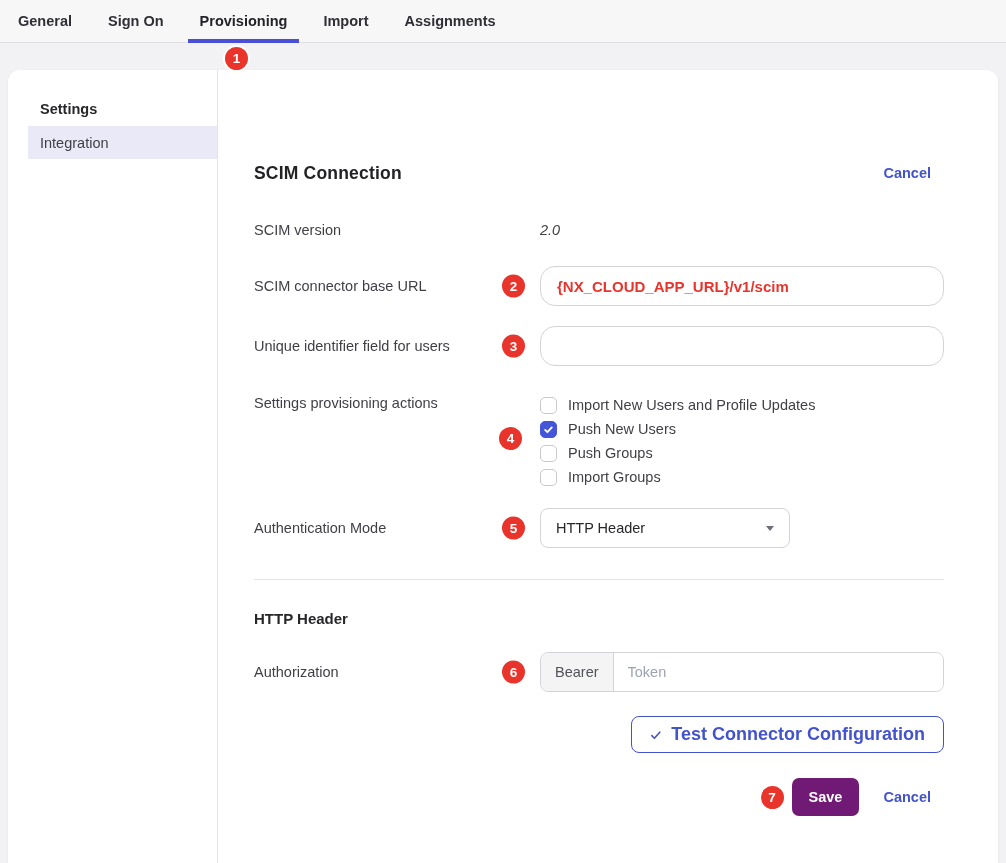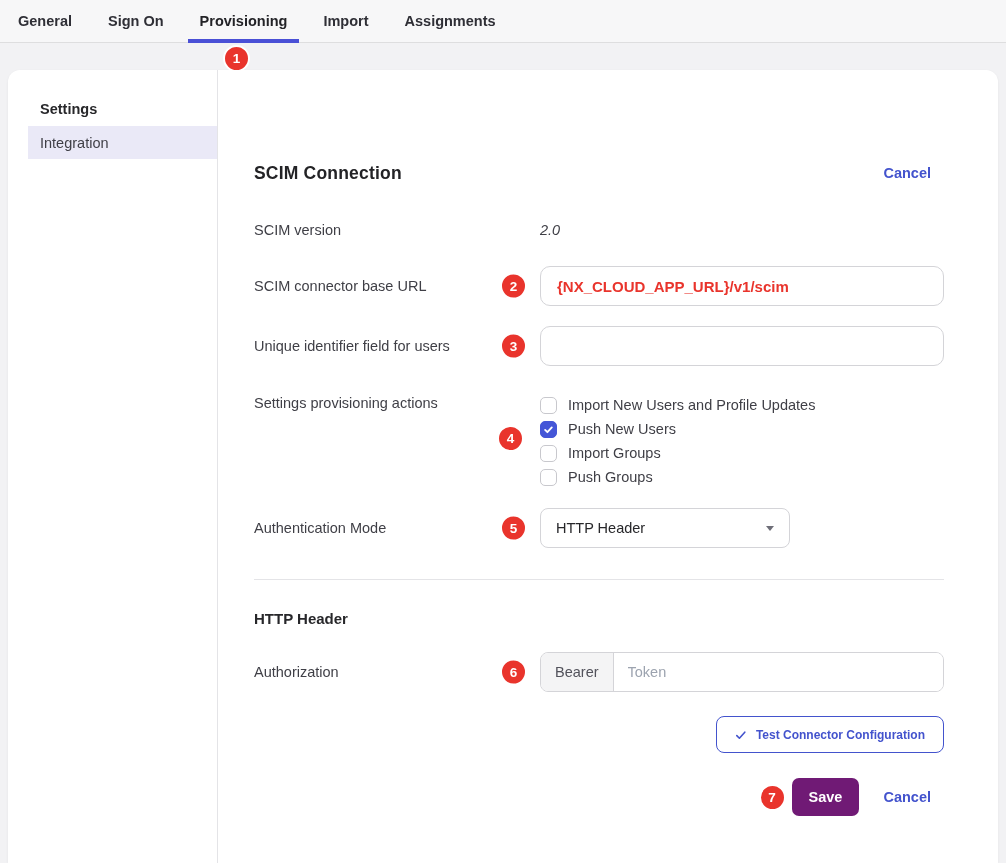--- a/index.html
+++ b/index.html
@@ -137,21 +137,21 @@
   .row-authmode      { margin-top:19px; }
   .divider           { margin-top:31px; height:1px; background:#e4e4e7; }
   .section-heading   { margin-top:30px; font-size:15px; font-weight:bold; color:#27272a; }
   .row-authorization { margin-top:25px; }
   .row-test          { margin-top:24px; display:flex; justify-content:flex-end; }
   .row-footer        { margin-top:25px; display:flex; justify-content:flex-end; align-items:center; }
 
   .text-input {
     width:100%; height:40px;
     border:1px solid #d4d4d8;
-    border-radius:10px;
+    border-radius:15px;
     padding:0 16px;
     font-size:14.5px;
     font-family:inherit;
     color:#27272a;
     background:#fff;
     outline:none;
   }
   .url-input { color:#e9342c; font-weight:bold; font-size:15px; }
 
   
@@ -225,21 +225,21 @@
   .token-input::placeholder { color:#9ca3af; }
 
   
   .test-btn {
     height:37px;
     padding:0 18px;
     background:#fff;
     border:1px solid #4353cd;
     border-radius:8px;
     color:#4353cd;
-    font-size:12px;
+    font-size:18px;
     font-weight:bold;
     font-family:inherit;
     display:inline-flex; align-items:center; gap:9px;
     cursor:pointer;
   }
   .save-btn {
     height:38px;
     padding:0 17px;
     background:#701a75;
     border:none;
@@ -324,28 +324,28 @@
                 </svg>
             </span>
             <span class="checkbox-label">Push New Users</span>
           </div>
 
 
           <div class="checkbox-row">
             <span class="checkbox">
               
             </span>
-            <span class="checkbox-label">Import Groups</span>
+            <span class="checkbox-label">Push Groups</span>
           </div>
 
           <div class="checkbox-row">
             <span class="checkbox">
               
             </span>
-            <span class="checkbox-label">Push Groups</span>
+            <span class="checkbox-label">Import Groups</span>
           </div>
         </div>
       </div>
     </div>
 
     <div class="form-row row-authmode">
       <div class="label">Authentication Mode</div>
       <div class="control">
         <span class="step-badge">5</span>
         <div class="dropdown">

